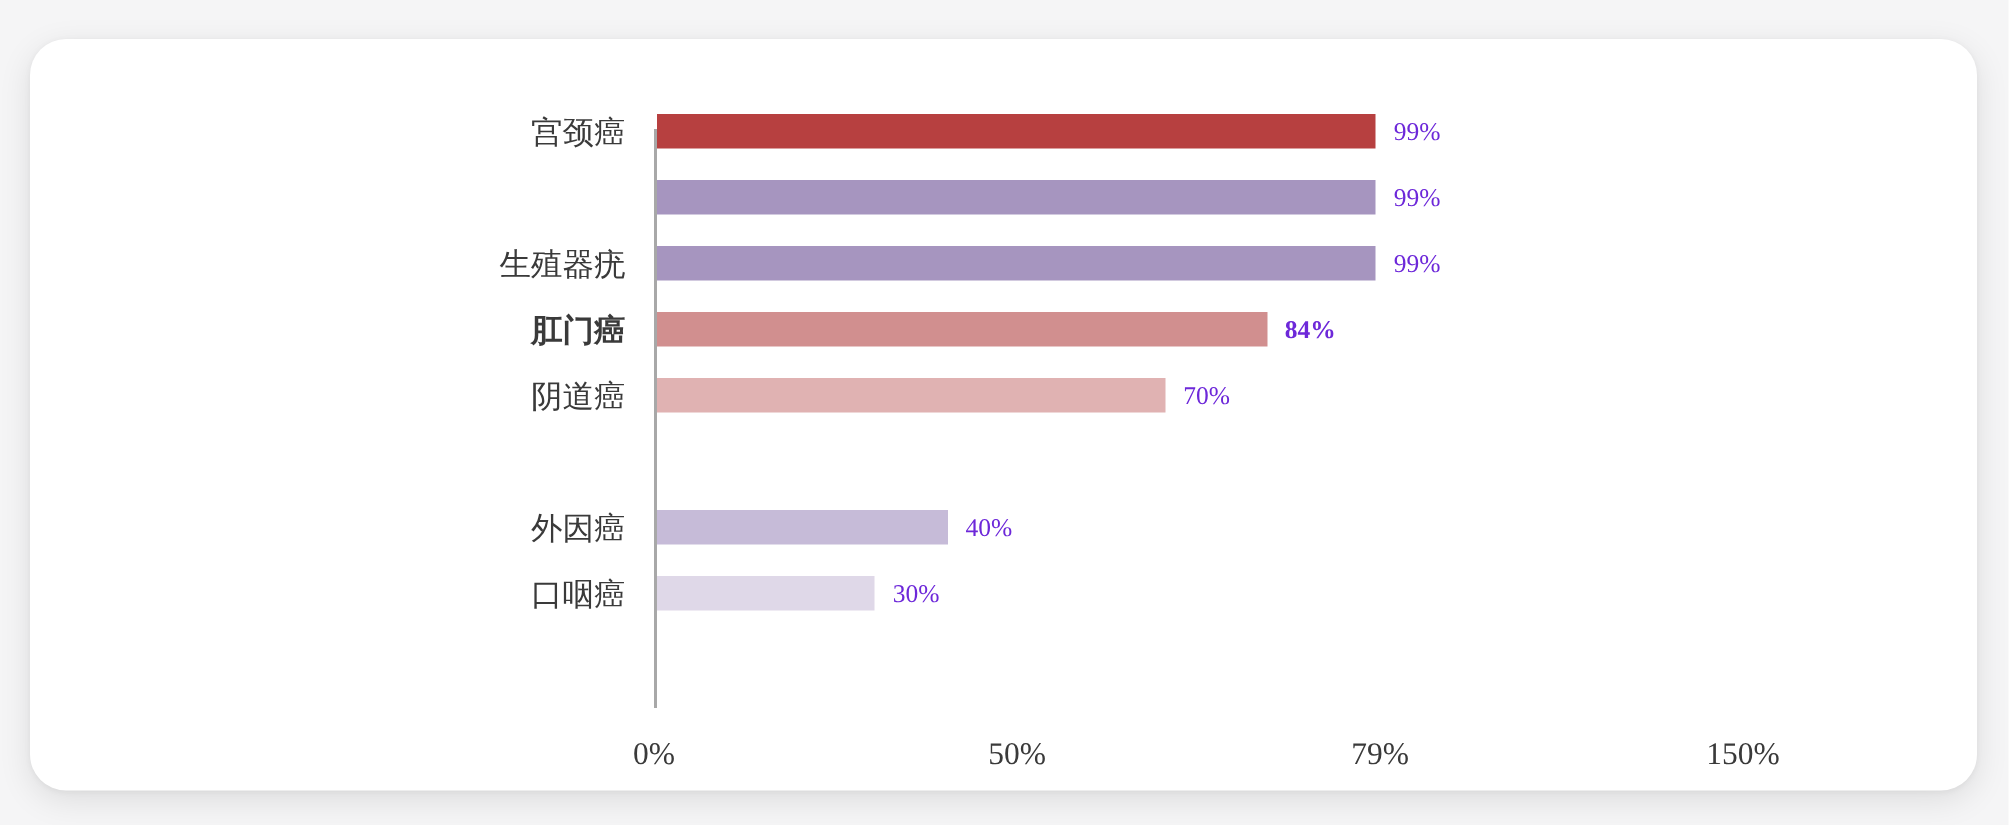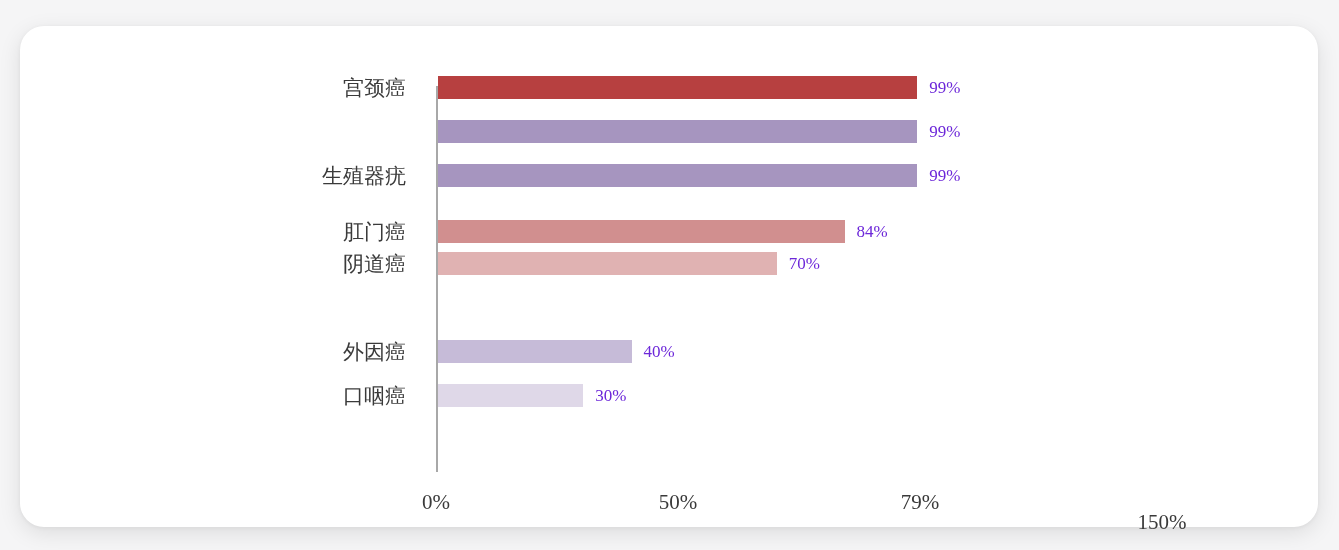--- a/index.html
+++ b/index.html
@@ -46,21 +46,21 @@
   .bar-row {
     position: absolute;
     left: 0;
     height: 44px;
     width: 860px;
   }
 
   .cat-label {
     position: absolute;
     right: 100%;
-    margin-right: 30px;
+    margin-right: 19px;
     top: 0;
     height: 44px;
     line-height: 44px;
     white-space: nowrap;
     font-family: "Liberation Serif", "DejaVu Serif", serif;
     font-size: 21px;
     color: #3a3a3a;
   }
 
   .bar {
@@ -127,21 +127,21 @@
         <div class="bar" style="width: 479.16px; background: rgb(166, 149, 191);"></div>
         <div class="bar-value" style="left: 493.16px;">99%</div>
       </div>
 
       <div class="bar-row" style="top:88px;">
         <div class="cat-label">生殖器疣</div>
         <div class="bar" style="width: 479.16px; background: rgb(166, 149, 191);"></div>
         <div class="bar-value" style="left: 493.16px;">99%</div>
       </div>
 
-      <div class="bar-row" style="top:144px;">
+      <div class="bar-row" style="top:132px;font-weight:bold;">
         <div class="cat-label">肛门癌</div>
         <div class="bar" style="width: 406.56px; background: rgb(209, 143, 143);"></div>
         <div class="bar-value" style="left: 420.56px; text-align: right;">84%</div>
       </div>
 
       <div class="bar-row" style="top:176px;">
         <div class="cat-label">阴道癌</div>
         <div class="bar" style="width: 338.8px; background: rgb(224, 178, 178);"></div>
         <div class="bar-value" style="left: 352.8px;">70%</div>
       </div>
@@ -158,17 +158,17 @@
         <div class="bar" style="width: 145.2px; background: rgb(223, 216, 232);"></div>
         <div class="bar-value" style="left: 159.2px;">30%</div>
       </div>
 
     </div>
 
     <div id="x-tick-labels">
       <div class="x-tick" style="left: 0px;">0%</div>
       <div class="x-tick" style="left: 242px;">50%</div>
       <div class="x-tick" style="left: 484px;">79%</div>
-      <div class="x-tick" style="left: 726px; margin-top: 20px;">150%</div>
+      <div class="x-tick" style="left: 726px;">150%</div>
     </div>
 
   </div>
 </div>
 
 </body></html>

